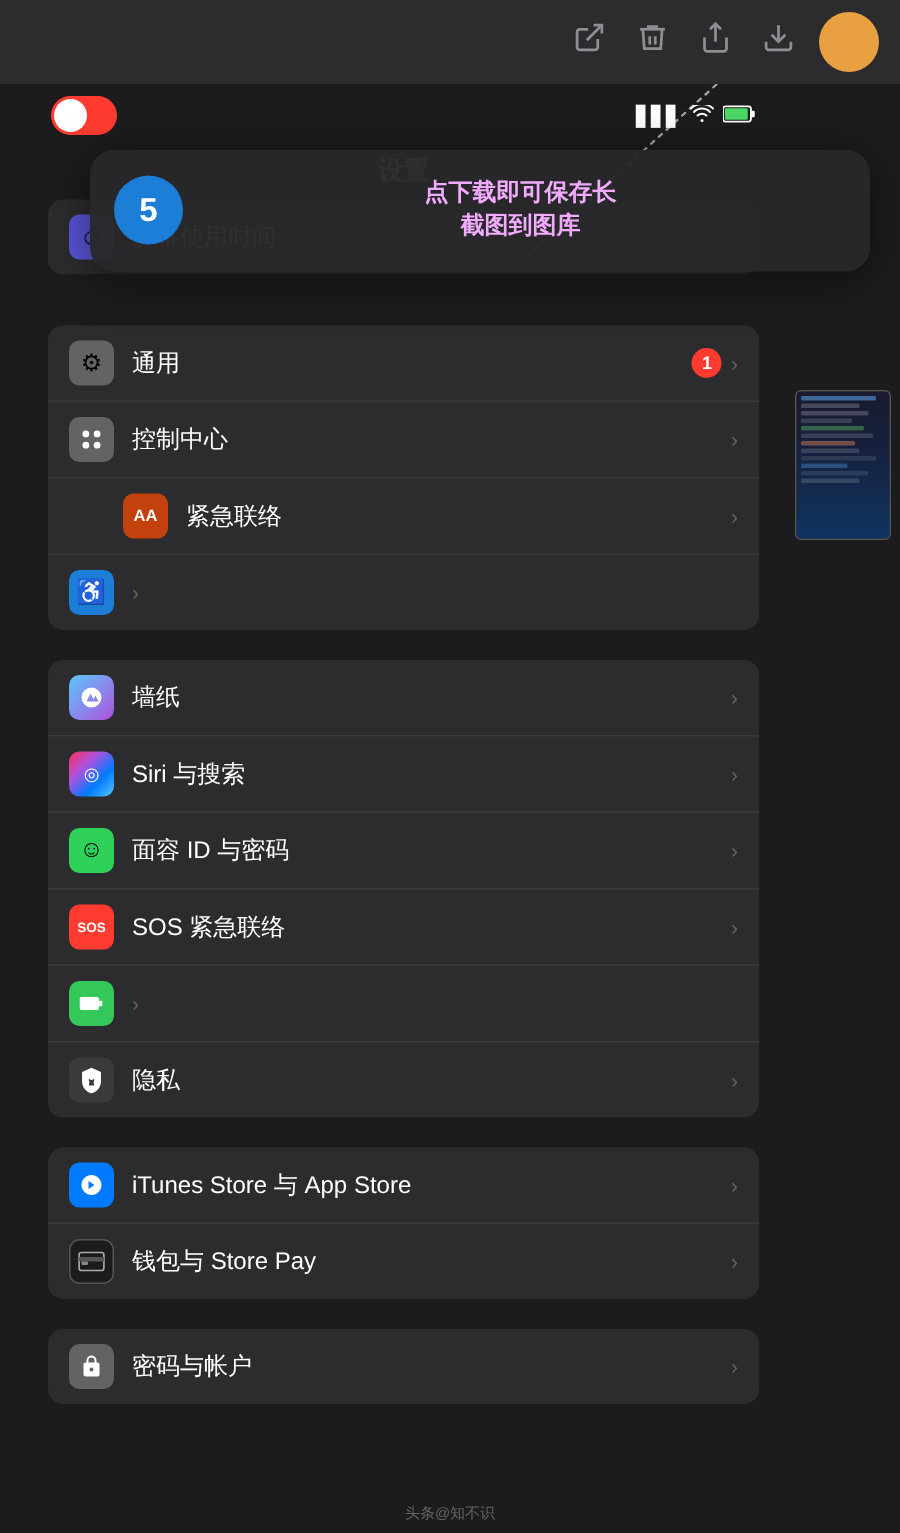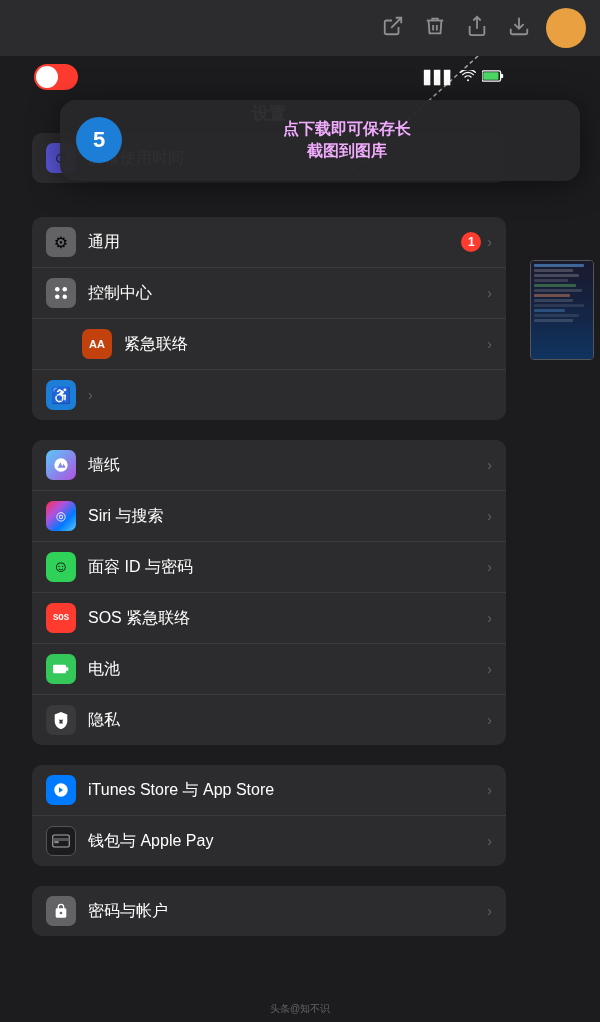--- a/index.html
+++ b/index.html
@@ -228,21 +228,21 @@
       right: 0;
       text-align: center;
       color: #636366;
       font-size: 10px;
     }
 
     
     .bg-gray { background: #636366; }
     .bg-blue { background: #c2410c; margin-left: 36px; }
     .bg-green { background: #34c759; }
-    .bg-red { background: #ff3b30; font-family: Liberation Mono, monospace; }
+    .bg-red { background: #ff3b30; }
     .bg-indigo { background: #5856d6; }
     .bg-green2 { background: #30d158; }
     .bg-appstore { background: #007aff; }
 
     
     .svg-overlay {
       position: absolute;
       top: 56px;
       left: 0;
       right: 80px;
@@ -386,21 +386,20 @@
       <span class="settings-row-label">SOS 紧急联络</span>
       <span class="chevron">›</span>
     </div>
     <div class="settings-row">
       <div class="settings-row-icon bg-green">
         <svg width="16" height="10" viewBox="0 0 22 12">
           <rect x="0" y="0" width="18" height="12" rx="2" fill="white"></rect>
           <rect x="18" y="3.5" width="3" height="5" rx="1" fill="white"></rect>
         </svg>
       </div>
-      <span class="settings-row-label">电池</span>
       <span class="chevron">›</span>
     </div>
     <div class="settings-row">
       <div class="settings-row-icon" style="background:#3a3a3c;">
         <svg width="16" height="18" viewBox="0 0 16 20" fill="white">
           <path d="M8 1L1 4v7c0 4.5 3 8 7 9 4-1 7-4.5 7-9V4L8 1zm0 9a2 2 0 100-4 2 2 0 000 4zm2 4H6l.5-2.5A2 2 0 016 10a2 2 0 014 0 2 2 0 01-.5 1.5L10 14z"></path>
         </svg>
       </div>
       <span class="settings-row-label">隐私</span>
       <span class="chevron">›</span>
@@ -420,21 +419,21 @@
       <span class="chevron">›</span>
     </div>
     <div class="settings-row">
       <div class="settings-row-icon" style="background:#1c1c1e;border:1px solid #555;">
         <svg width="18" height="14" viewBox="0 0 24 18" fill="none">
           <rect x="1" y="1" width="22" height="16" rx="2" stroke="#aaa" stroke-width="1.5"></rect>
           <rect x="1" y="5" width="22" height="4" fill="#555"></rect>
           <rect x="3" y="9" width="6" height="3" rx="1" fill="#888"></rect>
         </svg>
       </div>
-      <span class="settings-row-label">钱包与 Apple Pay</span>
+      <span class="settings-row-label">钱包与 Store Pay</span>
       <span class="chevron">›</span>
     </div>
   </div>
 
   <div style="height:20px;"></div>
 
   <div class="settings-group">
     <div class="settings-row">
       <div class="settings-row-icon" style="background:#636366;">
         <svg width="16" height="16" viewBox="0 0 24 24" fill="white">

